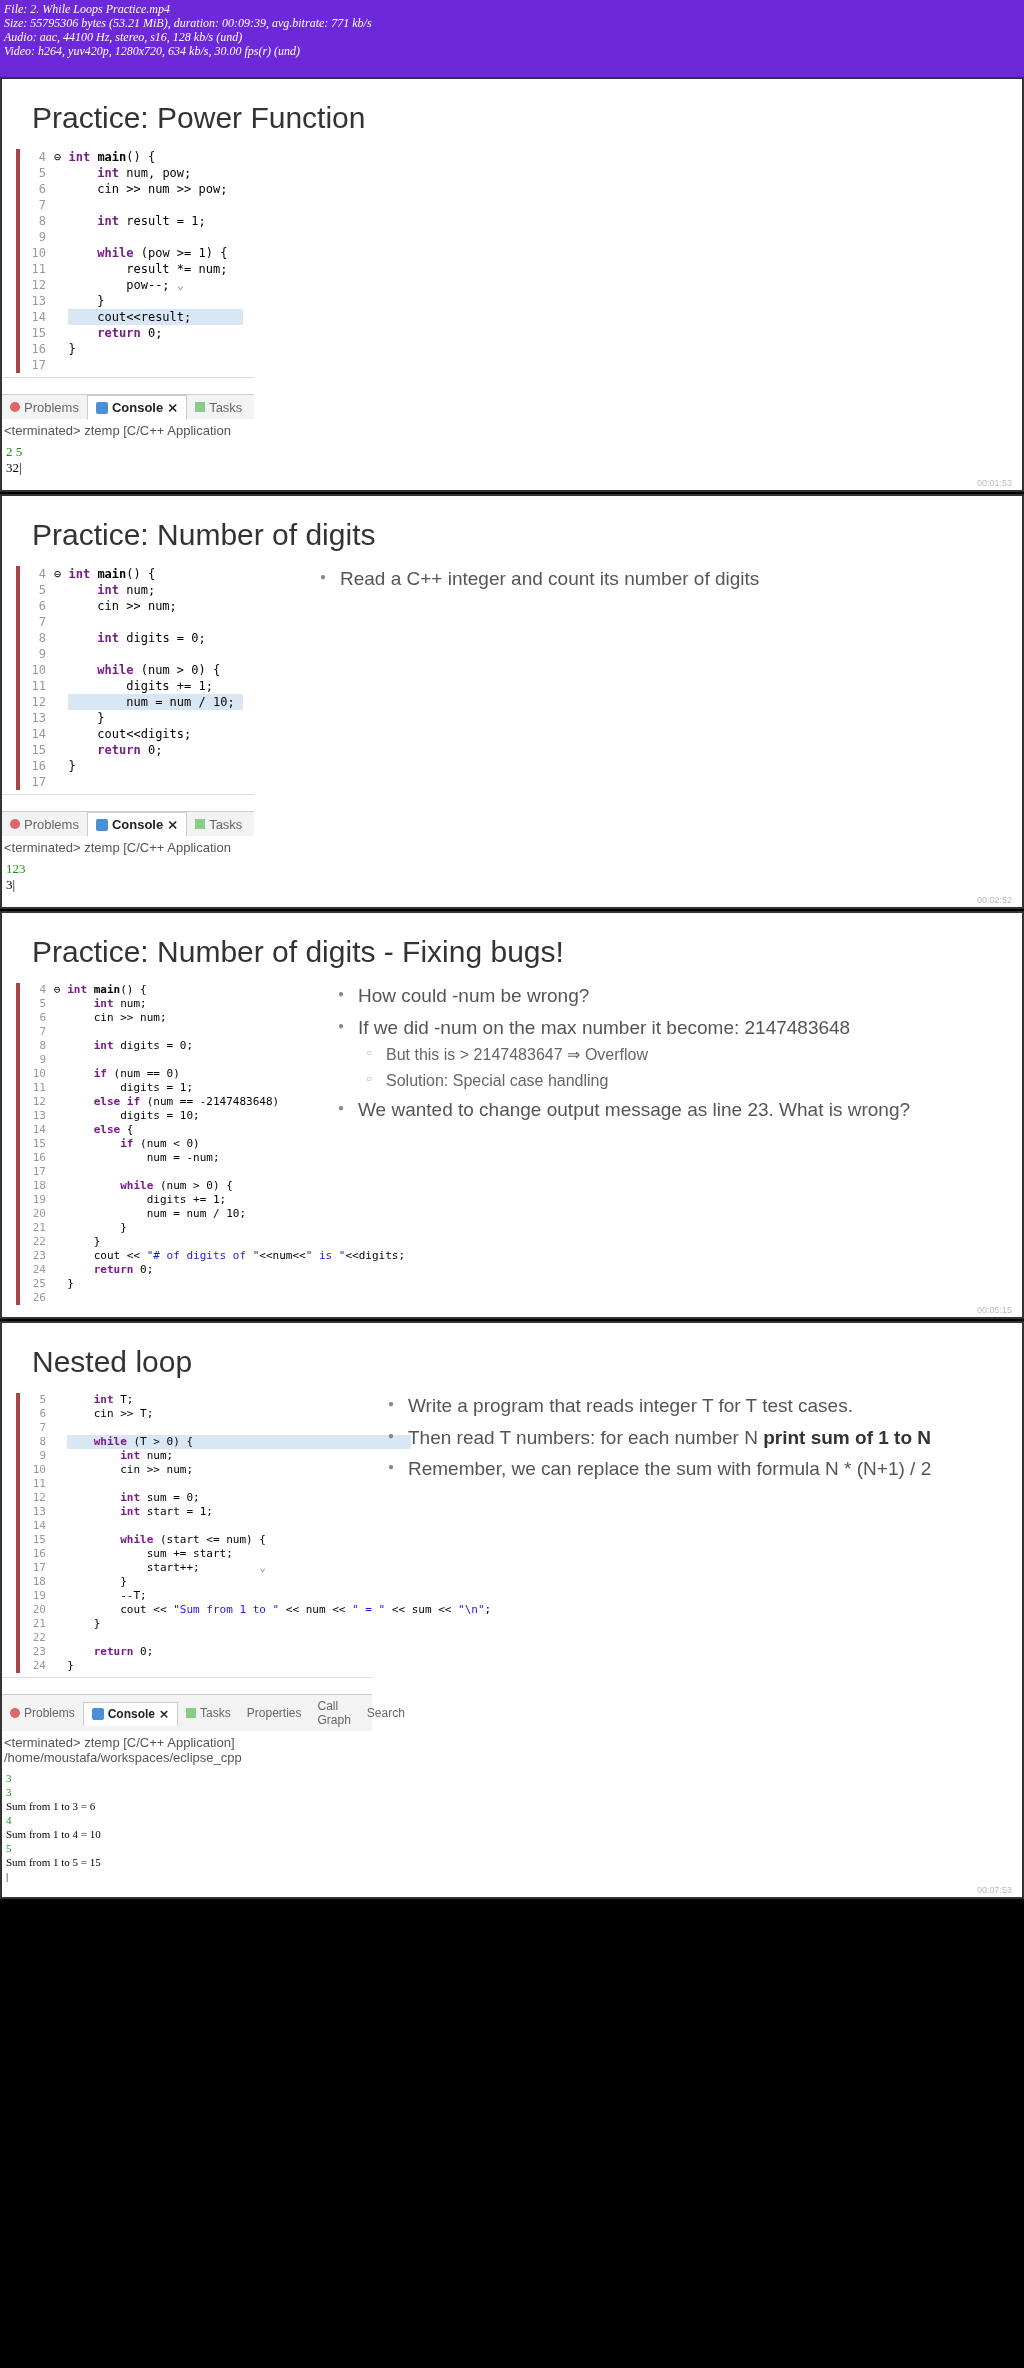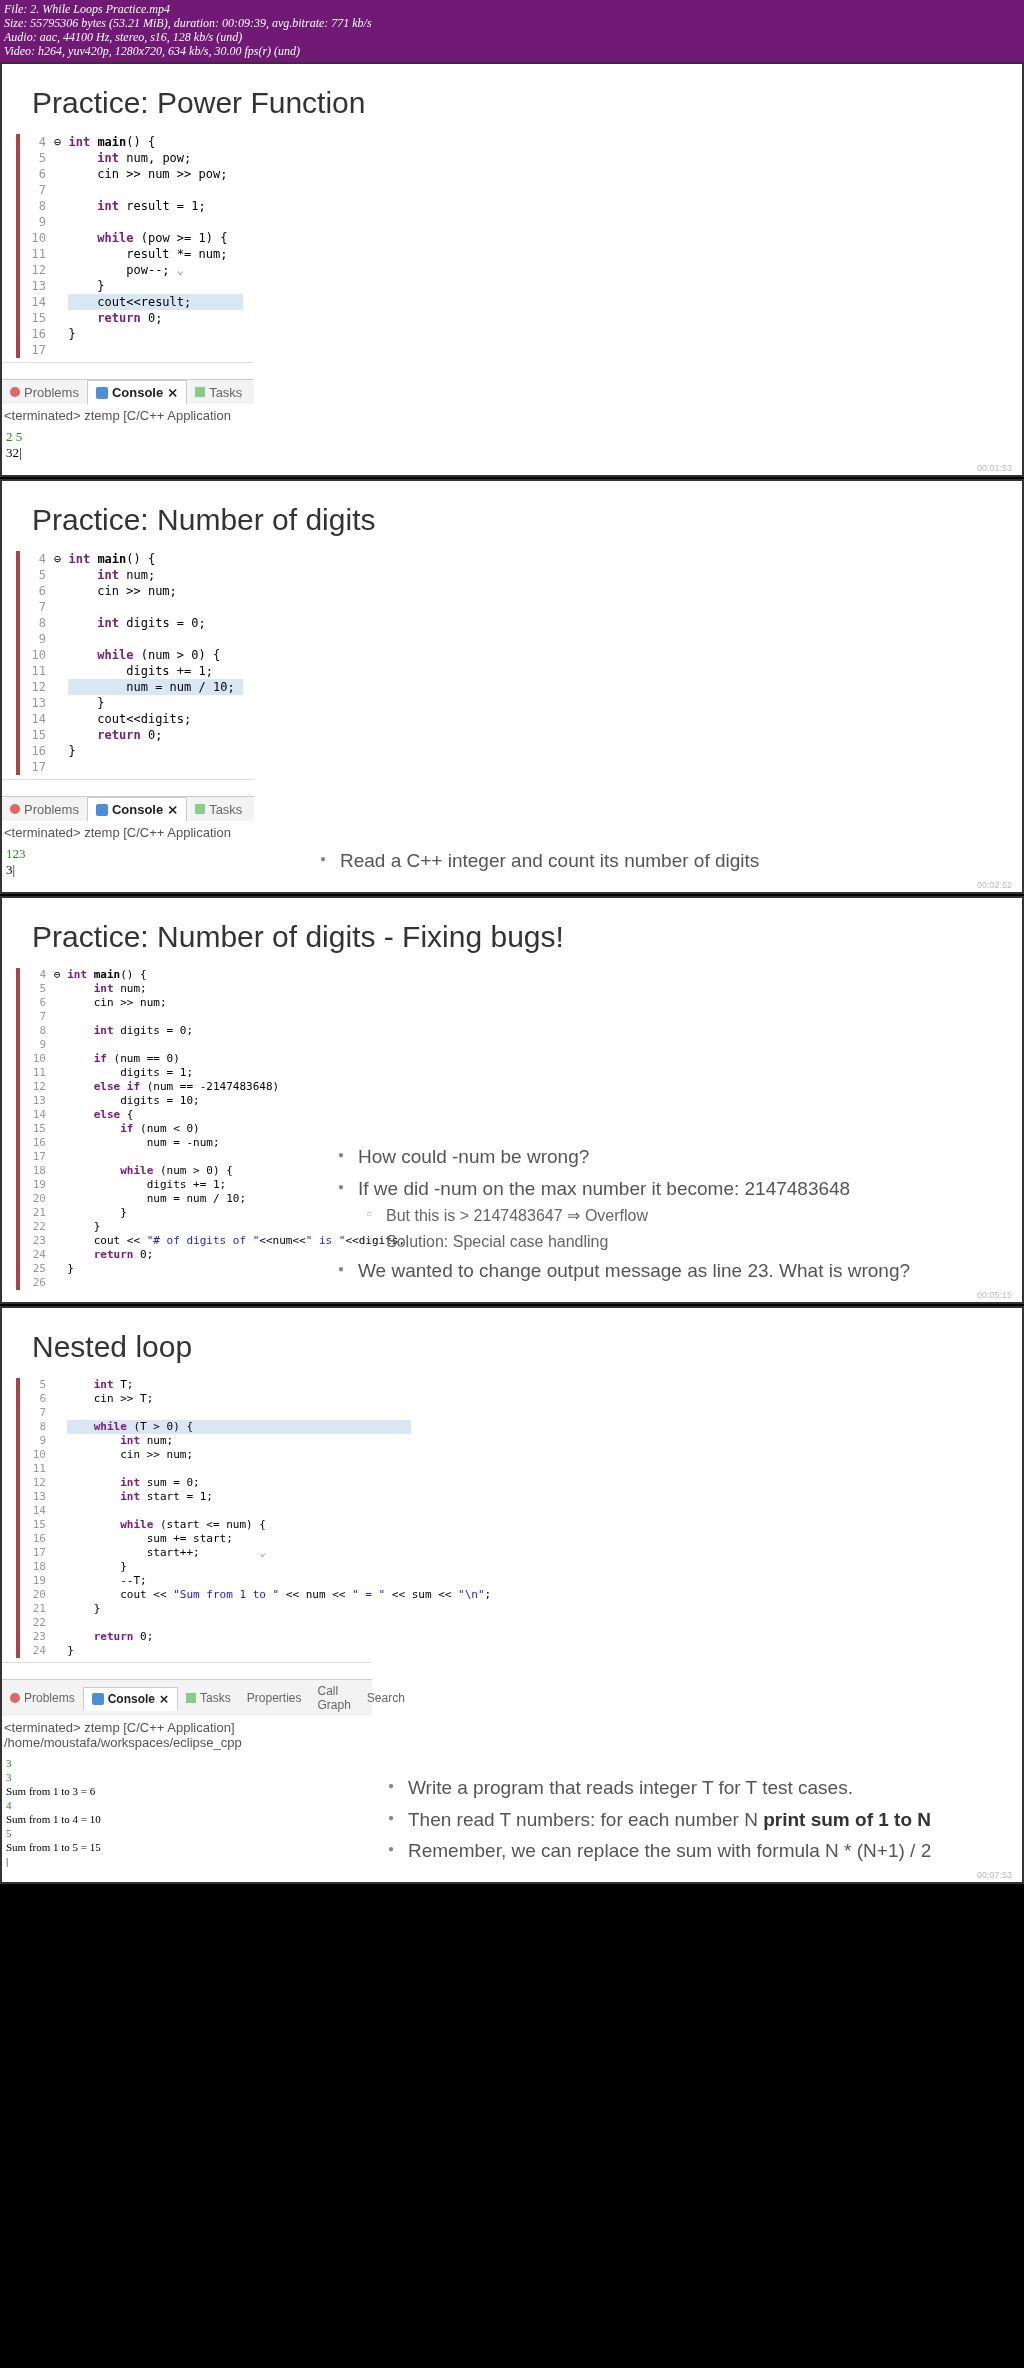--- a/index.html
+++ b/index.html
@@ -1,20 +1,20 @@
 <!DOCTYPE html>
 <html><head>
 <meta charset="utf-8">
 <style>
 html,body{margin:0;padding:0;background:#000;font-family:Arial,Helvetica,sans-serif}
 .page{width:1024px;margin:0 auto}
-.header{background:#701a75;color:#fff;padding:2px 0 4px 4px;font-family:'Comic Sans MS',cursive;font-style:italic;font-size:12px;line-height:14px}
+.header{background:#6d28d9;color:#fff;padding:2px 0 19px 4px;font-family:'Comic Sans MS',cursive;font-style:italic;font-size:12px;line-height:14px}
 .slide{background:#fff;border:2px solid #333;margin:0 0 2px 0;position:relative;padding:22px 0 12px 0;min-height:330px}
 .slide-title{font-size:30px;font-weight:400;color:#333;padding:0 0 14px 30px}
-.slide-body{display:flex;align-items:flex-end}
+.slide-body{display:flex;align-items:flex-start}
 .codepane{border-left:4px solid #a44;margin-left:14px}
 .gutter{display:inline-block;width:26px;text-align:right;color:#999;font-family:Consolas,Menlo,monospace;font-size:12px;padding-right:8px;vertical-align:top}
 .codeline{font-family:Consolas,Menlo,monospace;font-size:12px;white-space:pre;line-height:16px}
 .kw{color:#7a1c8a;font-weight:700}
 .fn{color:#000;font-weight:700}
 .hl{background:#d9e7f5;display:inline-block;width:175px}
 .tabs{margin-top:16px;border-top:1px solid #ccc;display:flex;align-items:center;font-size:13px;color:#666;background:#f3f3f3}
 .tab{padding:4px 8px;display:flex;align-items:center;gap:4px}
 .tab.act{background:#fff;color:#222;font-weight:700;border:1px solid #ccc;border-bottom:1px solid #fff;margin-bottom:-1px}
 .term{font-size:13px;color:#555;padding:4px 2px}

